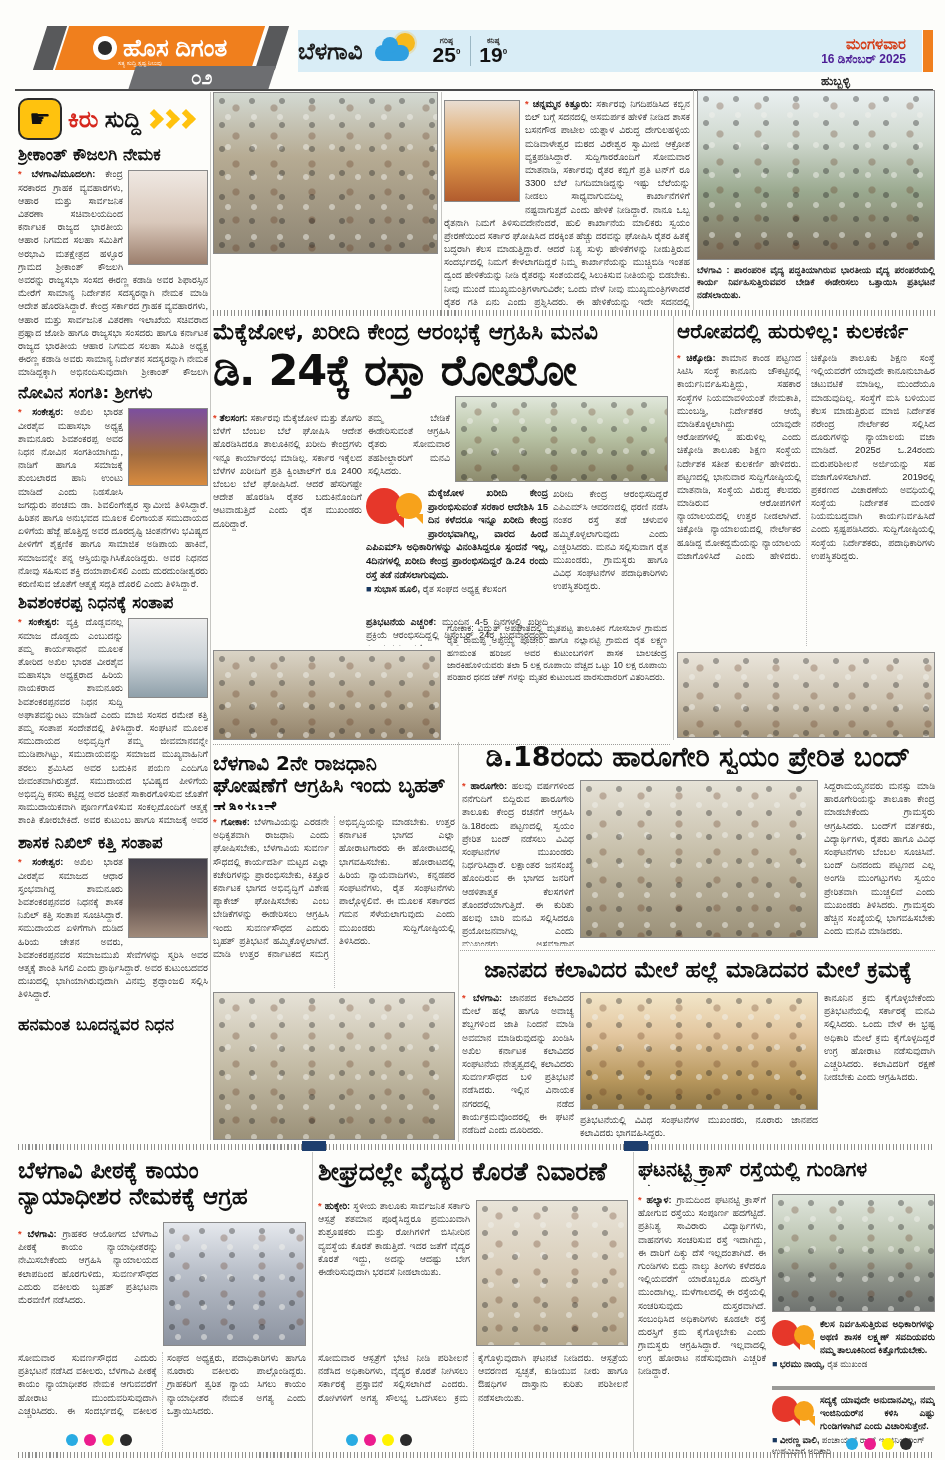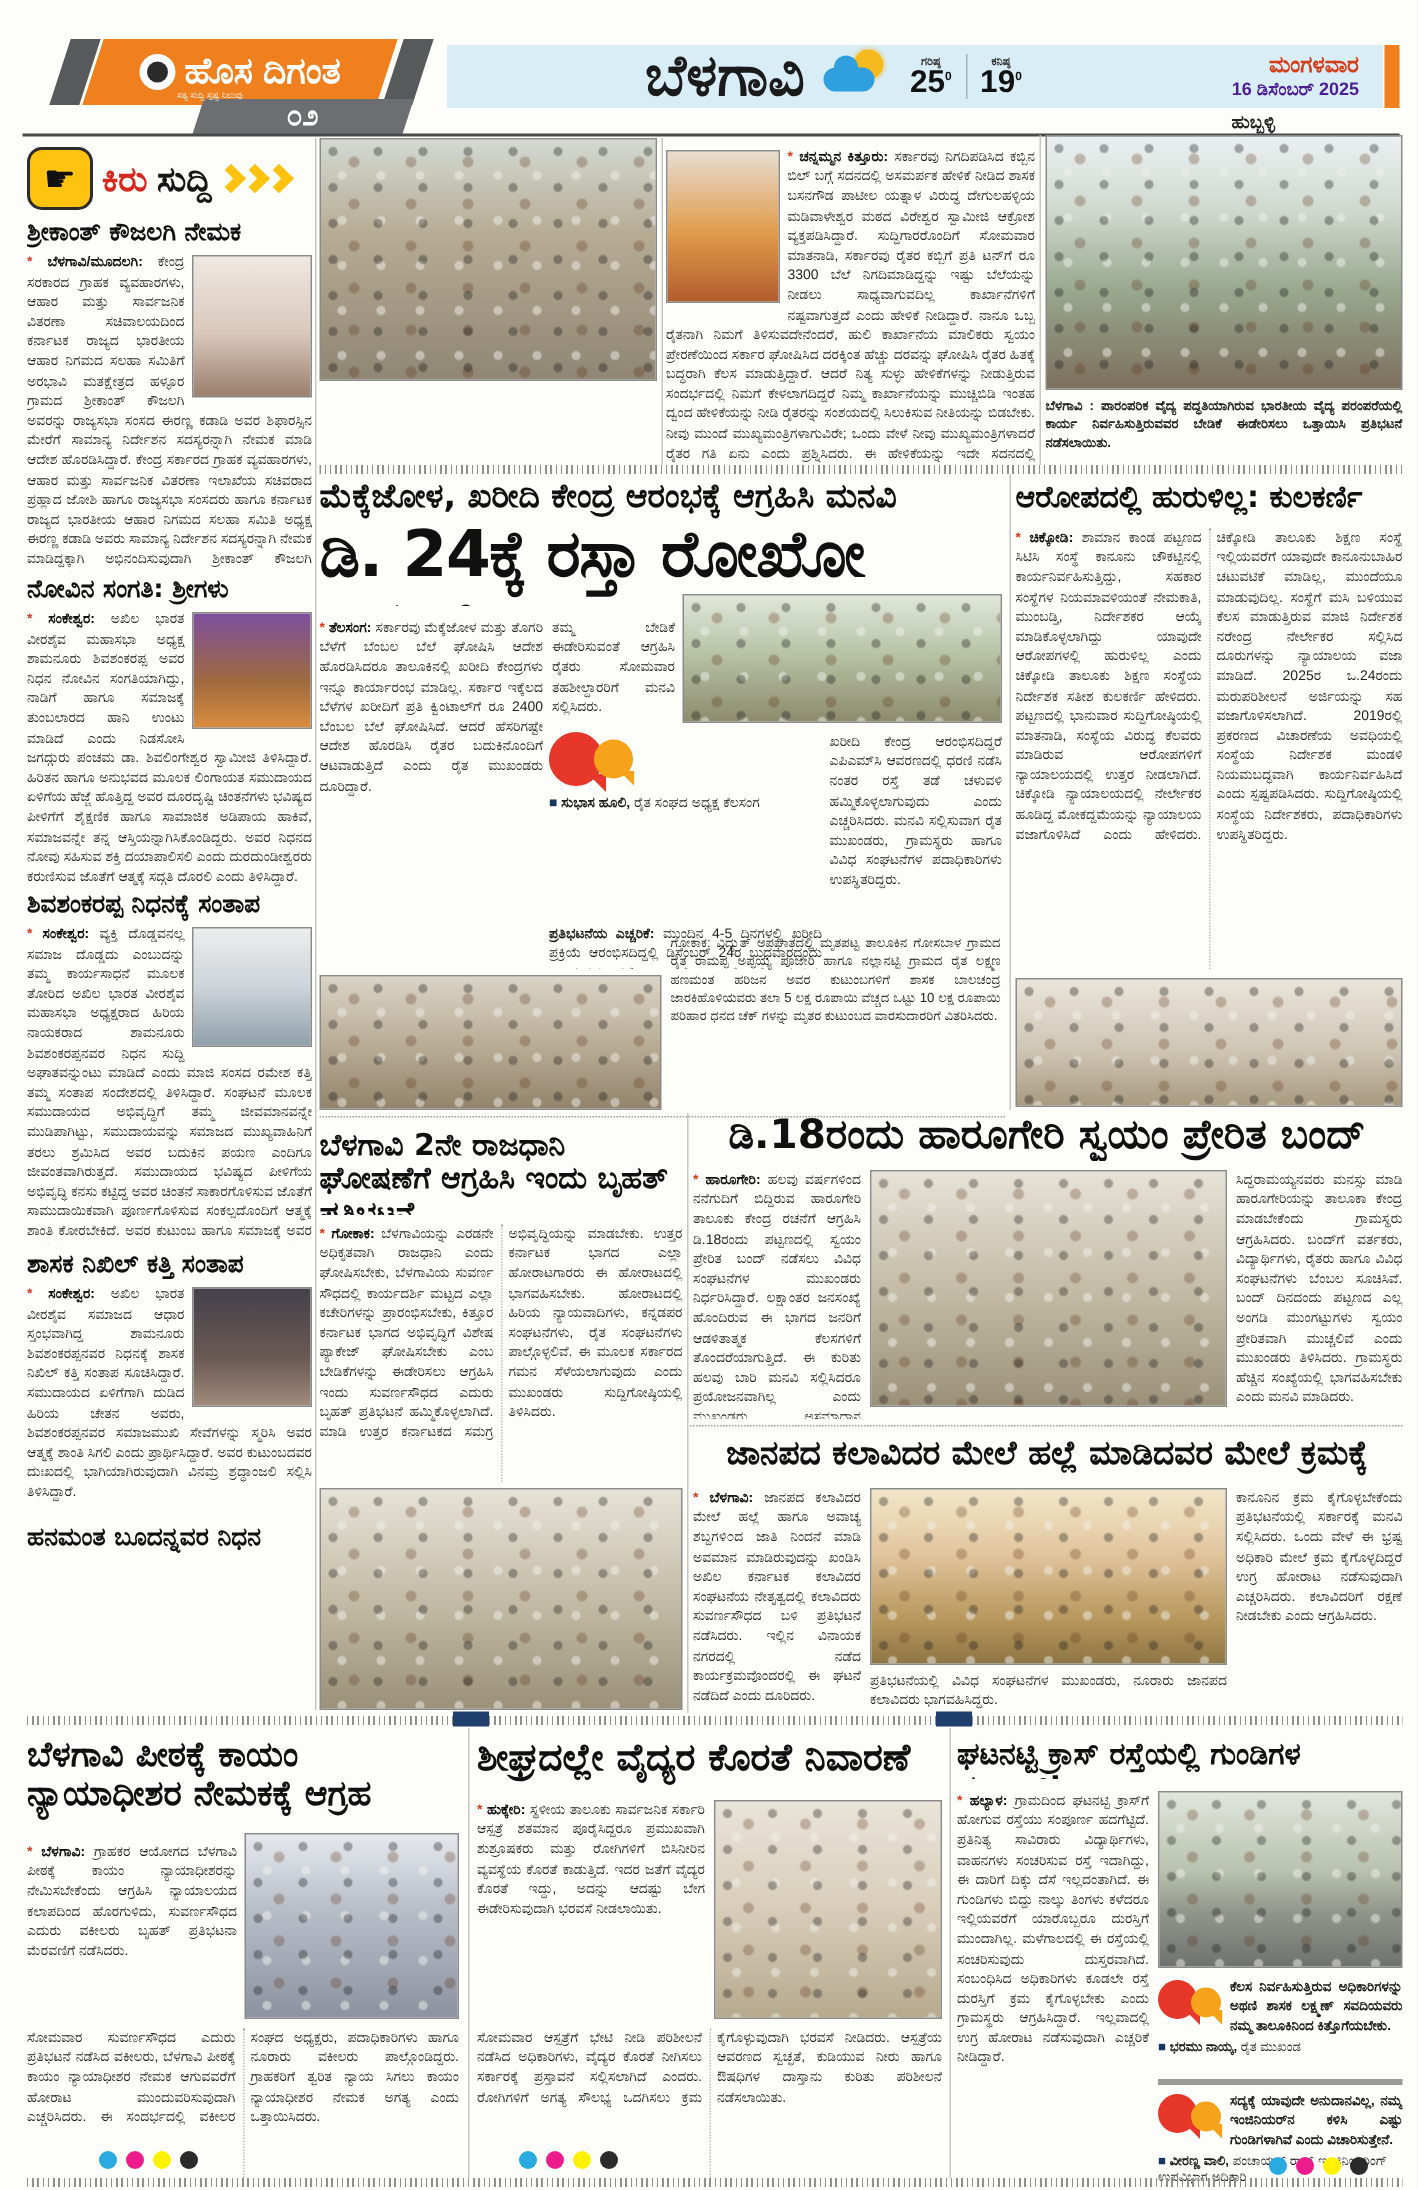--- a/index.html
+++ b/index.html
@@ -11,21 +11,21 @@
   .logo-orange{left:62px;top:26px;width:196px;height:44px;background:#f07f1d;display:flex;align-items:center;justify-content:center}
   .logo-gray-l{left:40px;top:26px;width:20px;height:44px;background:#58595b}
   .logo-gray-r{left:262px;top:26px;width:20px;height:44px;background:#58595b}
   .pagenum-box{left:132px;top:66px;width:140px;height:24px;background:#6d6e71;color:#fff;font-weight:800;font-size:19px;display:flex;align-items:center;justify-content:center}
   .logo-inner{transform:skewX(18deg);display:flex;align-items:center;gap:6px}
   .logo-globe{width:24px;height:24px;border-radius:50%;background:#fff;position:relative}
   .logo-globe::after{content:"";position:absolute;inset:5px;border-radius:50%;background:#2b2b2b}
   .logo-text{color:#fff;font-weight:800;font-size:24px;white-space:nowrap}
   .tagline{position:absolute;left:118px;top:60px;color:#fff;font-size:6px;transform:none;z-index:3}
   .edition-strip{position:absolute;left:298px;top:30px;width:624px;height:42px;background:#d9edf6;display:flex;align-items:center}
-  .edition{font-weight:800;font-size:38px;color:#1b1b1b;margin-left:132px;line-height:1}
+  .edition{font-weight:800;font-size:23px;color:#1b1b1b;line-height:1}
   .wx-icon{position:relative;width:52px;height:36px;margin-left:10px;flex:none}
   .wx-sun{position:absolute;left:22px;top:0;width:20px;height:20px;border-radius:50%;background:#f6b91e;box-shadow:0 0 0 2px rgba(246,185,30,.25)}
   .wx-cloud{position:absolute;left:2px;top:12px;width:34px;height:16px;border-radius:10px;background:#2f9fe0}
   .wx-cloud::before{content:"";position:absolute;left:7px;top:-8px;width:16px;height:16px;border-radius:50%;background:#2f9fe0}
   .wx{display:flex;flex-direction:column;align-items:center;margin-left:8px;line-height:1}
   .wx small{font-size:7.5px;color:#333;font-weight:700}
   .wx b{font-size:21px;color:#111}
   .wx sup{font-size:8px;font-weight:700}
   .wx-div{width:1px;height:30px;background:#9bb7c4;margin-left:10px}
   .daydate{margin-left:auto;margin-right:16px;text-align:right;line-height:1.15}
@@ -211,20 +211,21 @@
 
     <p class="blk body" style="left:368px;top:412px;width:82px;height:66px">ತಮ್ಮ ಬೇಡಿಕೆ ಈಡೇರಿಸುವಂತೆ ಆಗ್ರಹಿಸಿ ರೈತರು ಸೋಮವಾರ ತಹಶೀಲ್ದಾರರಿಗೆ ಮನವಿ ಸಲ್ಲಿಸಿದರು.</p>
 
     <div class="photo ph-farmers crowd" style="left:455px;top:396px;width:213px;height:86px"></div>
 
     <div class="qbox" style="left:366px;top:486px;width:182px;height:128px">
       <span class="qicon">
           <i class="c1"></i>
           <i class="c2"></i>
         </span>
+      <div class="qtext">ಮೆಕ್ಕೆಜೋಳ ಖರೀದಿ ಕೇಂದ್ರ ಪ್ರಾರಂಭಿಸುವಂತೆ ಸರಕಾರ ಆದೇಶಿಸಿ 15 ದಿನ ಕಳೆದರೂ ಇನ್ನೂ ಖರೀದಿ ಕೇಂದ್ರ ಪ್ರಾರಂಭವಾಗಿಲ್ಲ, ವಾರದ ಹಿಂದೆ ಎಪಿಎಮ್‌ಸಿ ಅಧಿಕಾರಿಗಳನ್ನು ವಿನಂತಿಸಿದ್ದರೂ ಸ್ಪಂದನೆ ಇಲ್ಲ, 4ದಿನಗಳಲ್ಲಿ ಖರೀದಿ ಕೇಂದ್ರ ಪ್ರಾರಂಭಿಸದಿದ್ದರೆ ಡಿ.24 ರಂದು ರಸ್ತೆ ತಡೆ ನಡೆಸಲಾಗುವುದು.</div>
       <div class="qattr"><b>ಸುಭಾಸ ಹೂಲಿ,</b> <span>ರೈತ ಸಂಘದ ಅಧ್ಯಕ್ಷ ಕೆಲಸಂಗ</span></div>
     </div>
 
     <p class="blk body" style="left:553px;top:488px;width:115px;height:156px">ಖರೀದಿ ಕೇಂದ್ರ ಆರಂಭಿಸದಿದ್ದರೆ ಎಪಿಎಮ್‌ಸಿ ಆವರಣದಲ್ಲಿ ಧರಣಿ ನಡೆಸಿ ನಂತರ ರಸ್ತೆ ತಡೆ ಚಳುವಳಿ ಹಮ್ಮಿಕೊಳ್ಳಲಾಗುವುದು ಎಂದು ಎಚ್ಚರಿಸಿದರು. ಮನವಿ ಸಲ್ಲಿಸುವಾಗ ರೈತ ಮುಖಂಡರು, ಗ್ರಾಮಸ್ಥರು ಹಾಗೂ ವಿವಿಧ ಸಂಘಟನೆಗಳ ಪದಾಧಿಕಾರಿಗಳು ಉಪಸ್ಥಿತರಿದ್ದರು.</p>
 
     <p class="blk body" style="left:366px;top:616px;width:182px;height:30px">
       <b>ಪ್ರತಿಭಟನೆಯ ಎಚ್ಚರಿಕೆ:</b>
       <span>ಮುಂದಿನ 4-5 ದಿನಗಳಲ್ಲಿ ಖರೀದಿ ಪ್ರಕ್ರಿಯೆ ಆರಂಭಿಸದಿದ್ದಲ್ಲಿ ಡಿಸೆಂಬರ್ 24ರ ಬುಧವಾರದಂದು ವಿಜಯಪುರ-ಆಥಣಿ ರಾಜ್ಯ ಹೆದ್ದಾರಿ ತಡೆ ನಡೆಸಲಾಗುವುದು ಎಂದು ಎಚ್ಚರಿಸಿದರು.</span>
     </p>
   </section>
@@ -287,21 +288,21 @@
     <p class="blk body cols2" style="left:18px;top:1352px;width:288px;height:100px">ಸೋಮವಾರ ಸುವರ್ಣಸೌಧದ ಎದುರು ಪ್ರತಿಭಟನೆ ನಡೆಸಿದ ವಕೀಲರು, ಬೆಳಗಾವಿ ಪೀಠಕ್ಕೆ ಕಾಯಂ ನ್ಯಾಯಾಧೀಶರ ನೇಮಕ ಆಗುವವರೆಗೆ ಹೋರಾಟ ಮುಂದುವರಿಸುವುದಾಗಿ ಎಚ್ಚರಿಸಿದರು. ಈ ಸಂದರ್ಭದಲ್ಲಿ ವಕೀಲರ ಸಂಘದ ಅಧ್ಯಕ್ಷರು, ಪದಾಧಿಕಾರಿಗಳು ಹಾಗೂ ನೂರಾರು ವಕೀಲರು ಪಾಲ್ಗೊಂಡಿದ್ದರು. ಗ್ರಾಹಕರಿಗೆ ತ್ವರಿತ ನ್ಯಾಯ ಸಿಗಲು ಕಾಯಂ ನ್ಯಾಯಾಧೀಶರ ನೇಮಕ ಅಗತ್ಯ ಎಂದು ಒತ್ತಾಯಿಸಿದರು.</p>
   </section>
 
   <section>
     <h3 class="blk h" style="left:318px;top:1158px;width:310px;height:32px;font-size:25px">ಶೀಘ್ರದಲ್ಲೇ ವೈದ್ಯರ ಕೊರತೆ ನಿವಾರಣೆ</h3>
     <p class="blk body" style="left:318px;top:1200px;width:152px;height:146px">
       <span class="byline">ಹುಕ್ಕೇರಿ:</span>
       <span>ಸ್ಥಳೀಯ ತಾಲೂಕು ಸಾರ್ವಜನಿಕ ಸರ್ಕಾರಿ ಆಸ್ಪತ್ರೆ ಶತಮಾನ ಪೂರೈಸಿದ್ದರೂ ಪ್ರಮುಖವಾಗಿ ಶುಶ್ರೂಷಕರು ಮತ್ತು ರೋಗಿಗಳಿಗೆ ಬಿಸಿನೀರಿನ ವ್ಯವಸ್ಥೆಯ ಕೊರತೆ ಕಾಡುತ್ತಿದೆ. ಇದರ ಜತೆಗೆ ವೈದ್ಯರ ಕೊರತೆ ಇದ್ದು, ಅದನ್ನು ಆದಷ್ಟು ಬೇಗ ಈಡೇರಿಸುವುದಾಗಿ ಭರವಸೆ ನೀಡಲಾಯಿತು.</span>
     </p>
     <div class="photo ph-building crowd" style="left:476px;top:1200px;width:152px;height:146px"></div>
-    <p class="blk body cols2" style="left:318px;top:1352px;width:310px;height:100px">ಸೋಮವಾರ ಆಸ್ಪತ್ರೆಗೆ ಭೇಟಿ ನೀಡಿ ಪರಿಶೀಲನೆ ನಡೆಸಿದ ಅಧಿಕಾರಿಗಳು, ವೈದ್ಯರ ಕೊರತೆ ನೀಗಿಸಲು ಸರ್ಕಾರಕ್ಕೆ ಪ್ರಸ್ತಾವನೆ ಸಲ್ಲಿಸಲಾಗಿದೆ ಎಂದರು. ರೋಗಿಗಳಿಗೆ ಅಗತ್ಯ ಸೌಲಭ್ಯ ಒದಗಿಸಲು ಕ್ರಮ ಕೈಗೊಳ್ಳುವುದಾಗಿ ಭರವಸೆ ನೀಡಿದರು. ಆಸ್ಪತ್ರೆಯ ಆವರಣದ ಸ್ವಚ್ಛತೆ, ಕುಡಿಯುವ ನೀರು ಹಾಗೂ ಔಷಧಿಗಳ ದಾಸ್ತಾನು ಕುರಿತು ಪರಿಶೀಲನೆ ನಡೆಸಲಾಯಿತು.</p>
+    <p class="blk body cols2" style="left:318px;top:1352px;width:310px;height:100px">ಸೋಮವಾರ ಆಸ್ಪತ್ರೆಗೆ ಭೇಟಿ ನೀಡಿ ಪರಿಶೀಲನೆ ನಡೆಸಿದ ಅಧಿಕಾರಿಗಳು, ವೈದ್ಯರ ಕೊರತೆ ನೀಗಿಸಲು ಸರ್ಕಾರಕ್ಕೆ ಪ್ರಸ್ತಾವನೆ ಸಲ್ಲಿಸಲಾಗಿದೆ ಎಂದರು. ರೋಗಿಗಳಿಗೆ ಅಗತ್ಯ ಸೌಲಭ್ಯ ಒದಗಿಸಲು ಕ್ರಮ ಕೈಗೊಳ್ಳುವುದಾಗಿ ಘಟನಟೆ ನೀಡಿದರು. ಆಸ್ಪತ್ರೆಯ ಆವರಣದ ಸ್ವಚ್ಛತೆ, ಕುಡಿಯುವ ನೀರು ಹಾಗೂ ಔಷಧಿಗಳ ದಾಸ್ತಾನು ಕುರಿತು ಪರಿಶೀಲನೆ ನಡೆಸಲಾಯಿತು.</p>
   </section>
 
   <section>
     <h3 class="blk h" style="left:638px;top:1158px;width:297px;height:28px;font-size:20px">ಘಟನಟ್ಟಿ ಕ್ರಾಸ್ ರಸ್ತೆಯಲ್ಲಿ ಗುಂಡಿಗಳ ದರ್ಬಾರ್!</h3>
     <p class="blk body" style="left:638px;top:1194px;width:128px;height:260px">
       <span class="byline">ಹಲ್ಯಾಳ:</span>
       <span>ಗ್ರಾಮದಿಂದ ಘಟನಟ್ಟಿ ಕ್ರಾಸ್‌ಗೆ ಹೋಗುವ ರಸ್ತೆಯು ಸಂಪೂರ್ಣ ಹದಗೆಟ್ಟಿದೆ. ಪ್ರತಿನಿತ್ಯ ಸಾವಿರಾರು ವಿದ್ಯಾರ್ಥಿಗಳು, ವಾಹನಗಳು ಸಂಚರಿಸುವ ರಸ್ತೆ ಇದಾಗಿದ್ದು, ಈ ದಾರಿಗೆ ದಿಕ್ಕು ದೆಸೆ ಇಲ್ಲದಂತಾಗಿದೆ. ಈ ಗುಂಡಿಗಳು ಬಿದ್ದು ನಾಲ್ಕು ತಿಂಗಳು ಕಳೆದರೂ ಇಲ್ಲಿಯವರೆಗೆ ಯಾರೊಬ್ಬರೂ ದುರಸ್ತಿಗೆ ಮುಂದಾಗಿಲ್ಲ. ಮಳೆಗಾಲದಲ್ಲಿ ಈ ರಸ್ತೆಯಲ್ಲಿ ಸಂಚರಿಸುವುದು ದುಸ್ತರವಾಗಿದೆ. ಸಂಬಂಧಿಸಿದ ಅಧಿಕಾರಿಗಳು ಕೂಡಲೇ ರಸ್ತೆ ದುರಸ್ತಿಗೆ ಕ್ರಮ ಕೈಗೊಳ್ಳಬೇಕು ಎಂದು ಗ್ರಾಮಸ್ಥರು ಆಗ್ರಹಿಸಿದ್ದಾರೆ. ಇಲ್ಲವಾದಲ್ಲಿ ಉಗ್ರ ಹೋರಾಟ ನಡೆಸುವುದಾಗಿ ಎಚ್ಚರಿಕೆ ನೀಡಿದ್ದಾರೆ.</span>
     </p>
     <div class="photo ph-road crowd" style="left:772px;top:1194px;width:163px;height:118px"></div>
 

